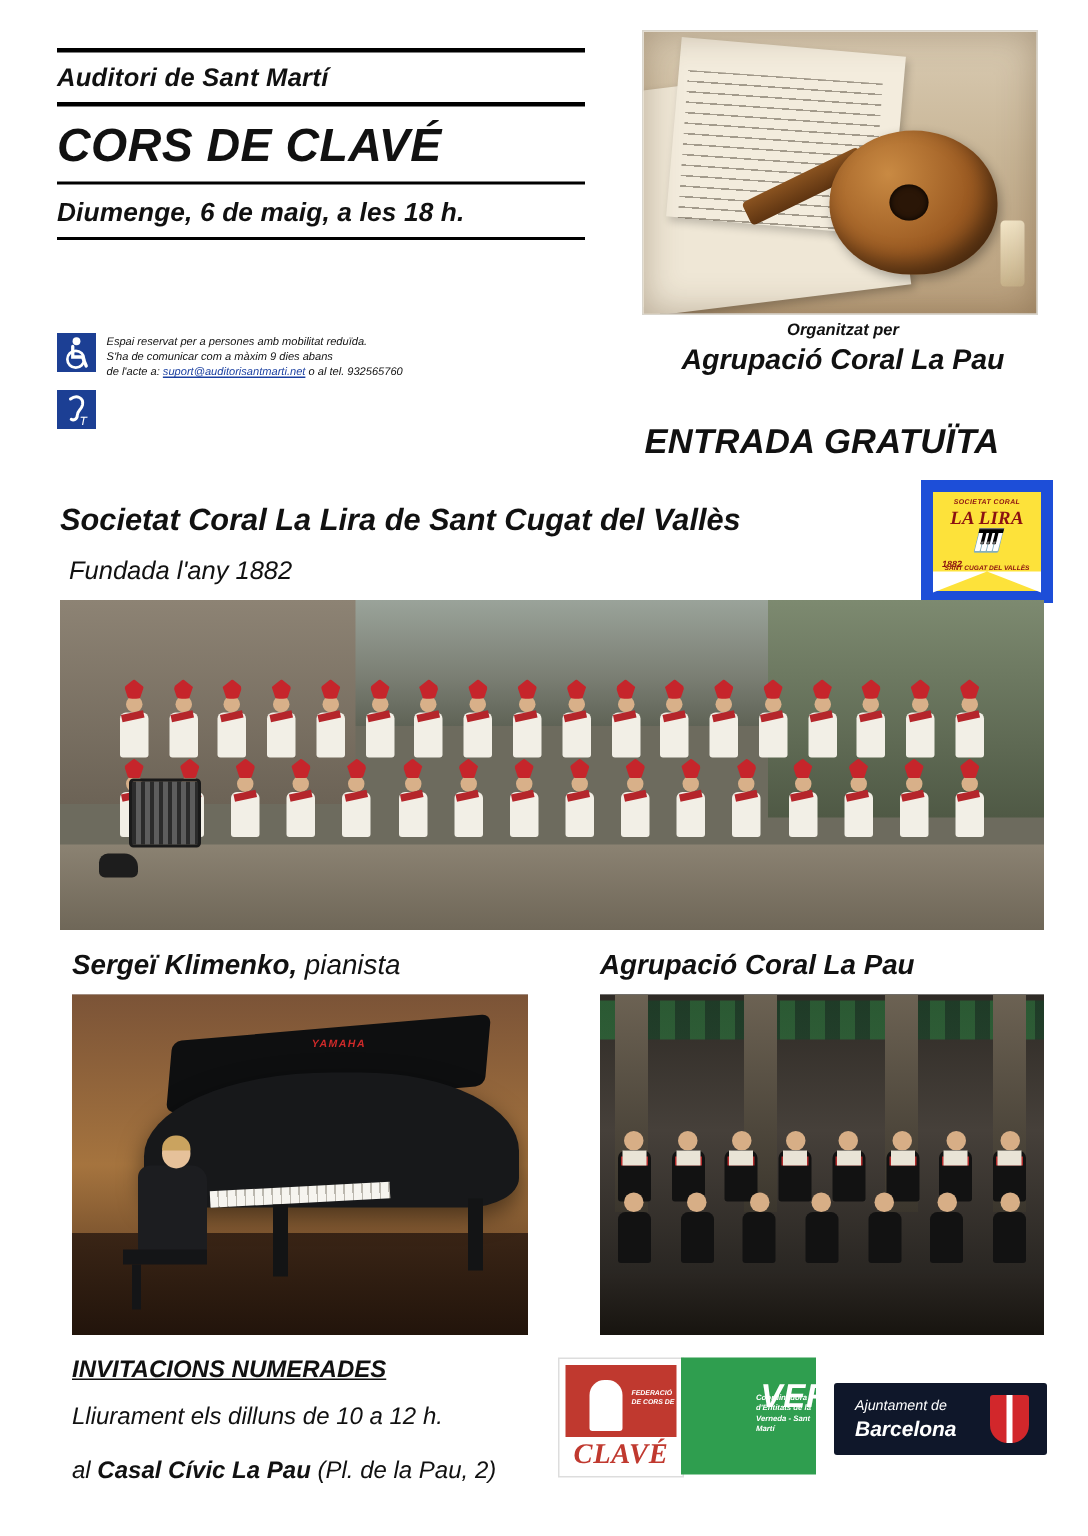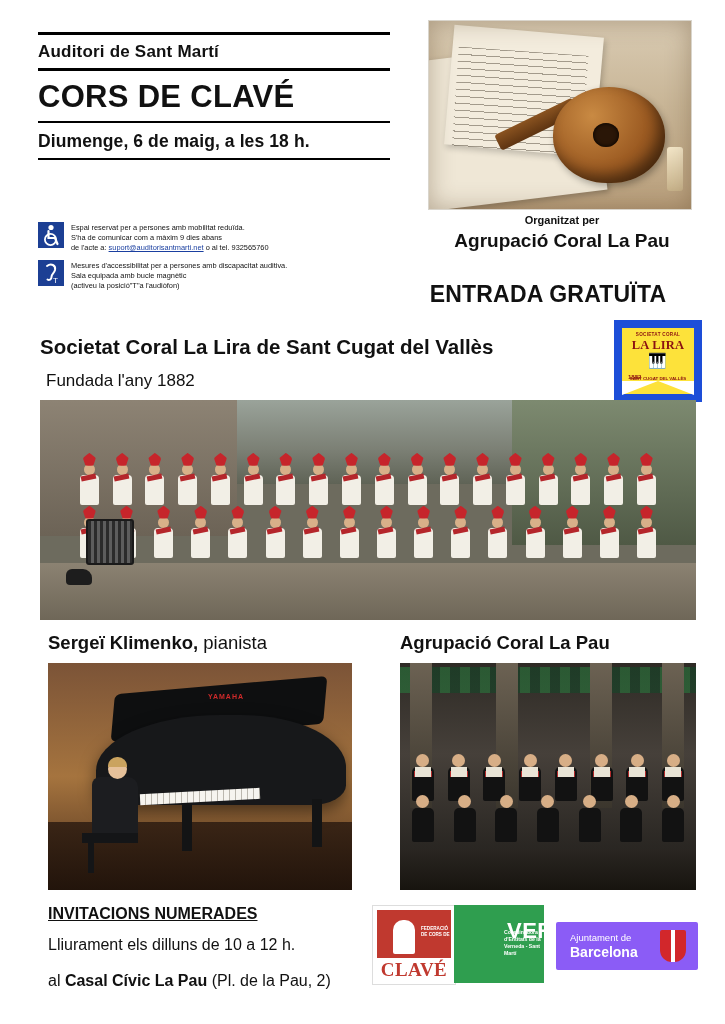--- a/index.html
+++ b/index.html
@@ -13,20 +13,21 @@
     font-family: "Liberation Sans", sans-serif;
     color: #111111;
     position: relative;
     overflow: hidden;
   }
   .poster {
     position: relative;
     width: 725px;
     height: 804px;
     background: #ffffff;
+    font-style: italic;
   }
 
   
   .header-left {
     position: absolute;
     left: 38px;
     top: 26px;
     width: 352px;
   }
   .rule {
@@ -609,21 +610,21 @@
     color: #ffffff;
     line-height: 1.35;
     font-weight: bold;
   }
   .logo-ajt {
     position: absolute;
     left: 556px;
     top: 922px;
     width: 142px;
     height: 48px;
-    background: #8b5cf6;
+    background: #0f172a;
     border-radius: 2px;
   }
   .logo-ajt .t1 {
     position:absolute; left: 14px; top: 10px;
     font-size: 9.5px; color: #ffffff;
   }
   .logo-ajt .t2 {
     position:absolute; left: 14px; top: 22px;
     font-size: 14px; color: #ffffff; font-weight: bold;
   }
@@ -672,25 +673,20 @@
         </div>
       </div>
     </div>
     <div class="access-row">
       <div class="access-icon">
         <svg width="26" height="26" viewBox="0 0 26 26" aria-hidden="true">
           <path d="M9 6 C13 3, 18 5, 17 10 C16.2 13.5, 13.5 13.5, 13.5 17 C13.5 19.5, 11 20.5, 9.5 19.5" stroke="#fff" stroke-width="2" fill="none" stroke-linecap="round"></path>
           <text x="15" y="23" font-size="8" fill="#fff" font-family="Liberation Sans, sans-serif">T</text>
         </svg>
       </div>
-      <div class="access-text">
-        <div>Mesures d'accessibilitat per a persones amb discapacitat auditiva.</div>
-        <div>Sala equipada amb bucle magnètic</div>
-        <div>(activeu la posició"T"a l'audiòfon)</div>
-      </div>
     </div>
   </div>
 
   <div class="art-top">
     <div class="paper"></div>
     <div class="paper2"></div>
     <div class="stafflines"></div>
     <div class="lute-neck"></div>
     <div class="lute-body"></div>
     <div class="lute-hole"></div>

